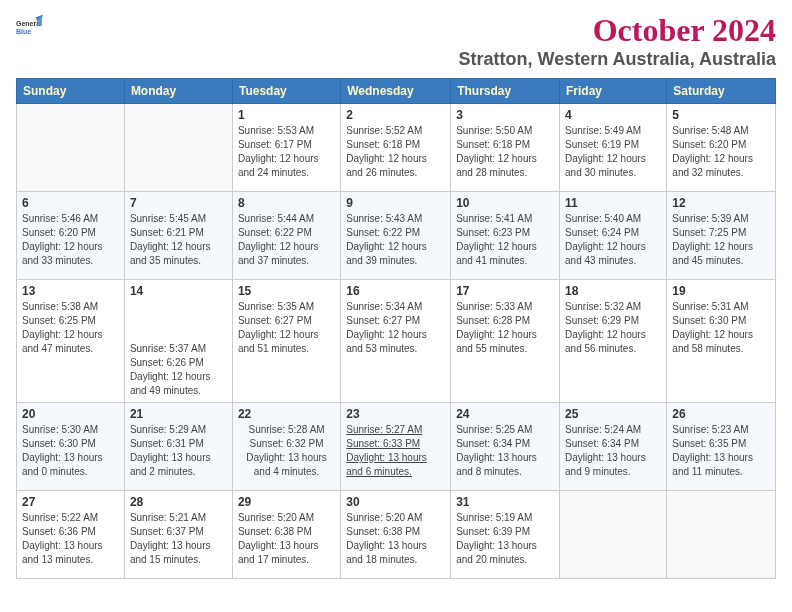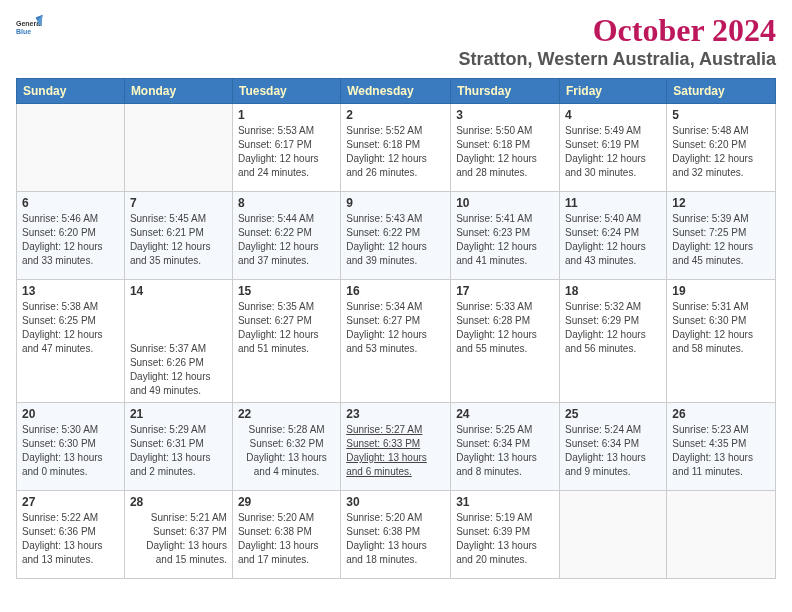--- a/index.html
+++ b/index.html
@@ -275,34 +275,34 @@
           </td>
           <td>
             <div class="day-num">25</div>
             <div class="day-info" style="white-space: pre-line;">Sunrise: 5:24 AM
 Sunset: 6:34 PM
 Daylight: 13 hours and 9 minutes.</div>
           </td>
           <td>
             <div class="day-num">26</div>
             <div class="day-info" style="white-space: pre-line;">Sunrise: 5:23 AM
-Sunset: 4:35 PM
+Sunset: 6:35 PM
 Daylight: 13 hours and 11 minutes.</div>
           </td>
         </tr>
         <tr>
           <td>
             <div class="day-num">27</div>
             <div class="day-info" style="white-space: pre-line;">Sunrise: 5:22 AM
 Sunset: 6:36 PM
 Daylight: 13 hours and 13 minutes.</div>
           </td>
           <td>
             <div class="day-num">28</div>
-            <div class="day-info" style="white-space: pre-line; text-align: right;">Sunrise: 5:21 AM
+            <div class="day-info" style="white-space: pre-line;">Sunrise: 5:21 AM
 Sunset: 6:37 PM
 Daylight: 13 hours and 15 minutes.</div>
           </td>
           <td>
             <div class="day-num">29</div>
             <div class="day-info" style="white-space: pre-line;">Sunrise: 5:20 AM
 Sunset: 6:38 PM
 Daylight: 13 hours and 17 minutes.</div>
           </td>
           <td>

